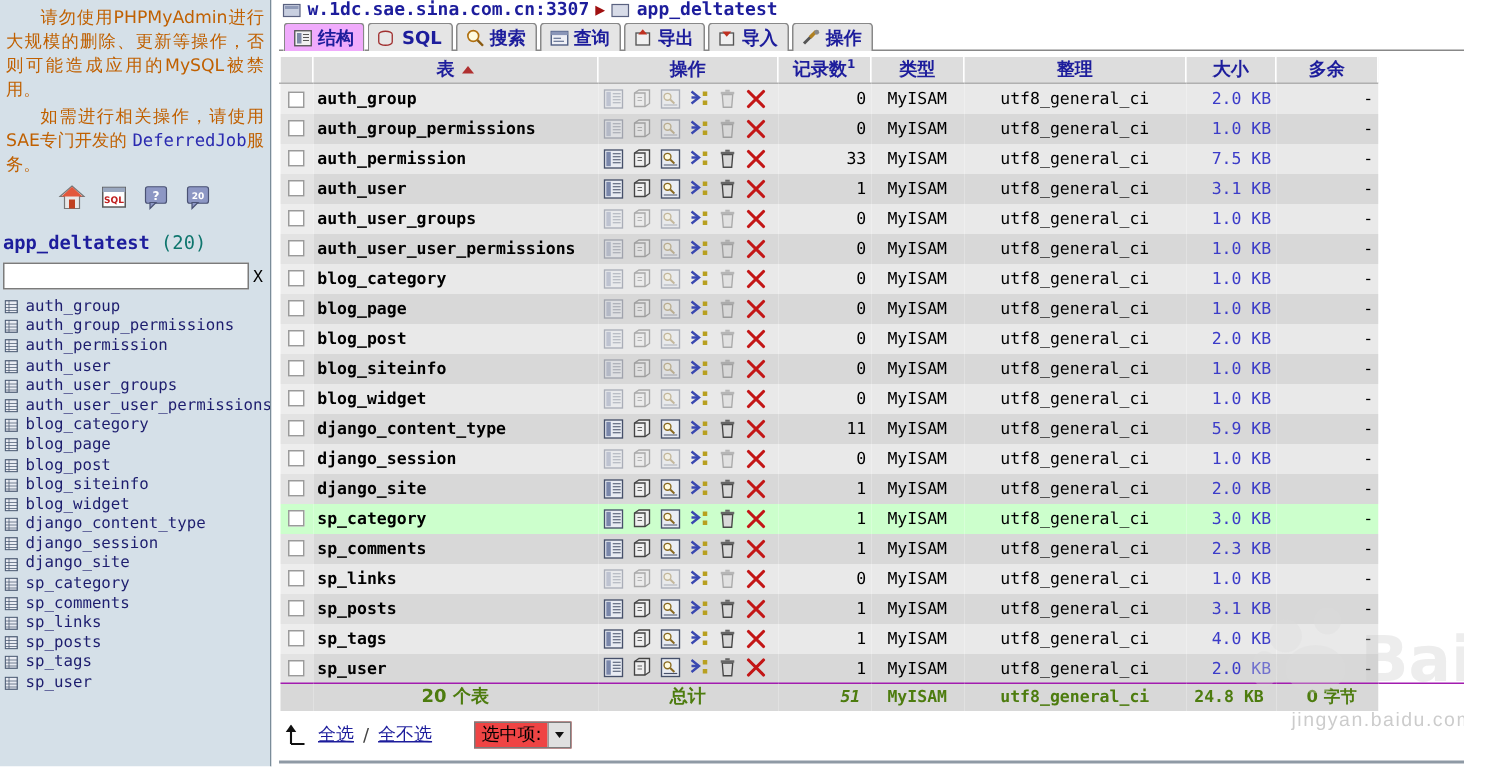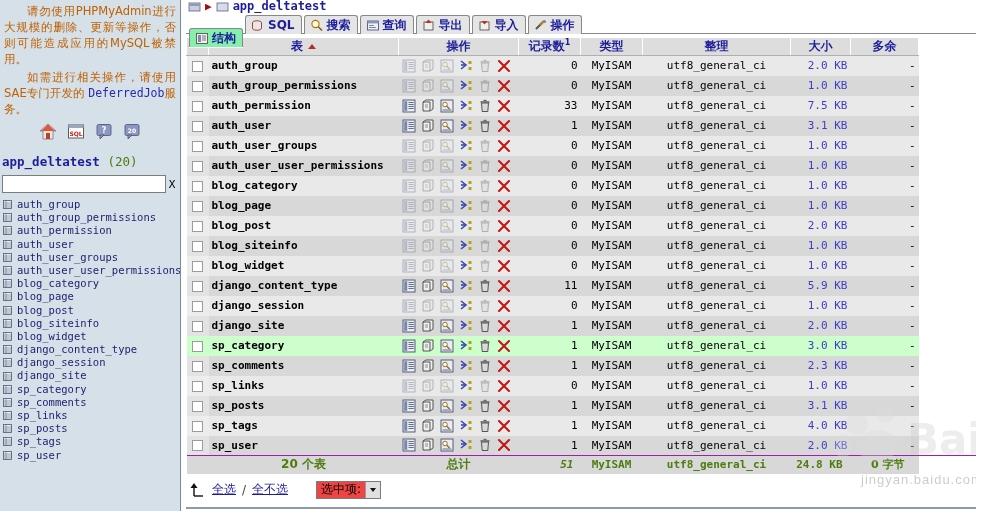--- a/index.html
+++ b/index.html
@@ -51,21 +51,21 @@
 
   .dbname {
     margin: 10px 0 6px 0;
     padding-left: 2px;
     font-family: "DejaVu Sans Mono", monospace;
     font-size: 12.5px;
     font-weight: bold;
     color: #1d1d9c;
     white-space: nowrap;
   }
-  .dbname .cnt { font-weight: normal; color: #4d7c0f; }
+  .dbname .cnt { font-weight: normal; color: #0f766e; }
 
   .filter-row {
     display: flex;
     align-items: center;
     padding: 0 2px;
     margin-bottom: 4px;
   }
   .filter-input {
     flex: 1 1 auto;
     height: 18px;
@@ -145,23 +145,23 @@
     padding: 0 6px 0 5px;
     border: 1px solid #888;
     border-bottom: none;
     background: #E5E5E5;
     border-radius: 3px 3px 0 0;
     cursor: pointer;
     position: relative;
     top: 1px;
   }
   .tab.active {
-    background: #86efac;
+    background: #f0abfc;
     border-color: #888;
-    top: 14px;
+    top: 1px;
     z-index: 2;
     box-shadow: 0 1px 0 0 #fff;
     margin-top: 36px;
   }
   .tab .tlabel {
     font-family: "DejaVu Sans", sans-serif;
     font-size: 12px;
     font-weight: bold;
     color: #1d1d9c;
     white-space: nowrap;
@@ -515,20 +515,21 @@
       </div>
   </div>
 
   <div id="main">
 
     <div class="breadcrumb">
       <svg class="srv-ic" viewBox="0 0 13 12">
         <rect x="1" y="2" width="11" height="8" fill="#c8cfe0" stroke="#5a6280" stroke-width="0.8"></rect>
         <rect x="2" y="3" width="9" height="2" fill="#8f9ab8"></rect>
       </svg>
+      <span>w.1dc.sae.sina.com.cn:3307</span>
       <span class="sep">▶</span>
       <svg class="db-ic" viewBox="0 0 13 12">
         <rect x="1" y="2" width="11" height="8" fill="#d8dce8" stroke="#5a6280" stroke-width="0.8"></rect>
       </svg>
       <span>app_deltatest</span>
     </div>
 
     <div class="tabs">
         <div class="tab active">
           <svg class="tic" viewBox="0 0 14 13">

